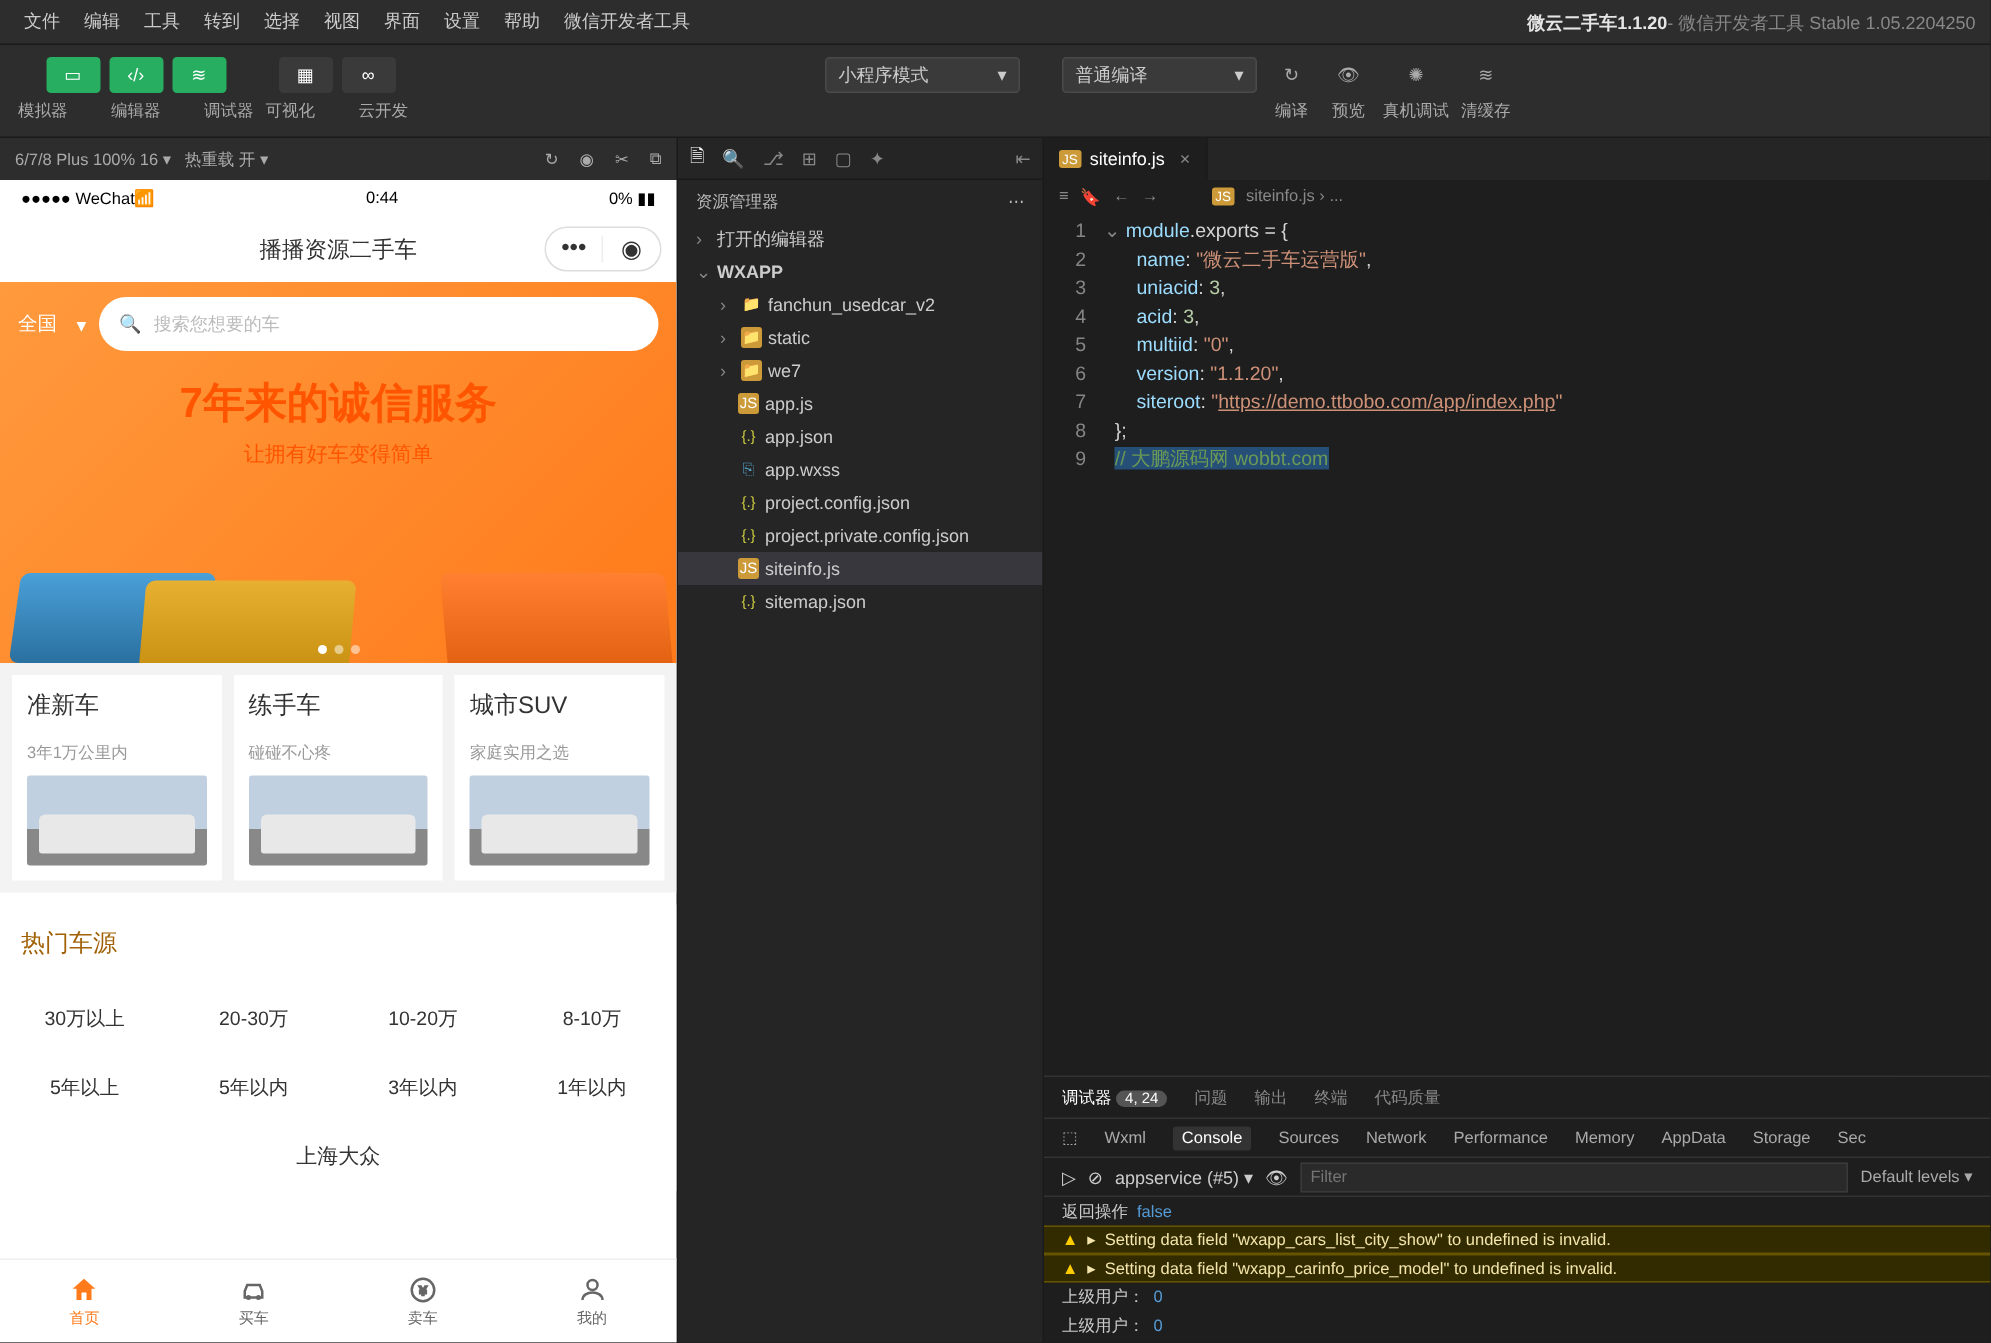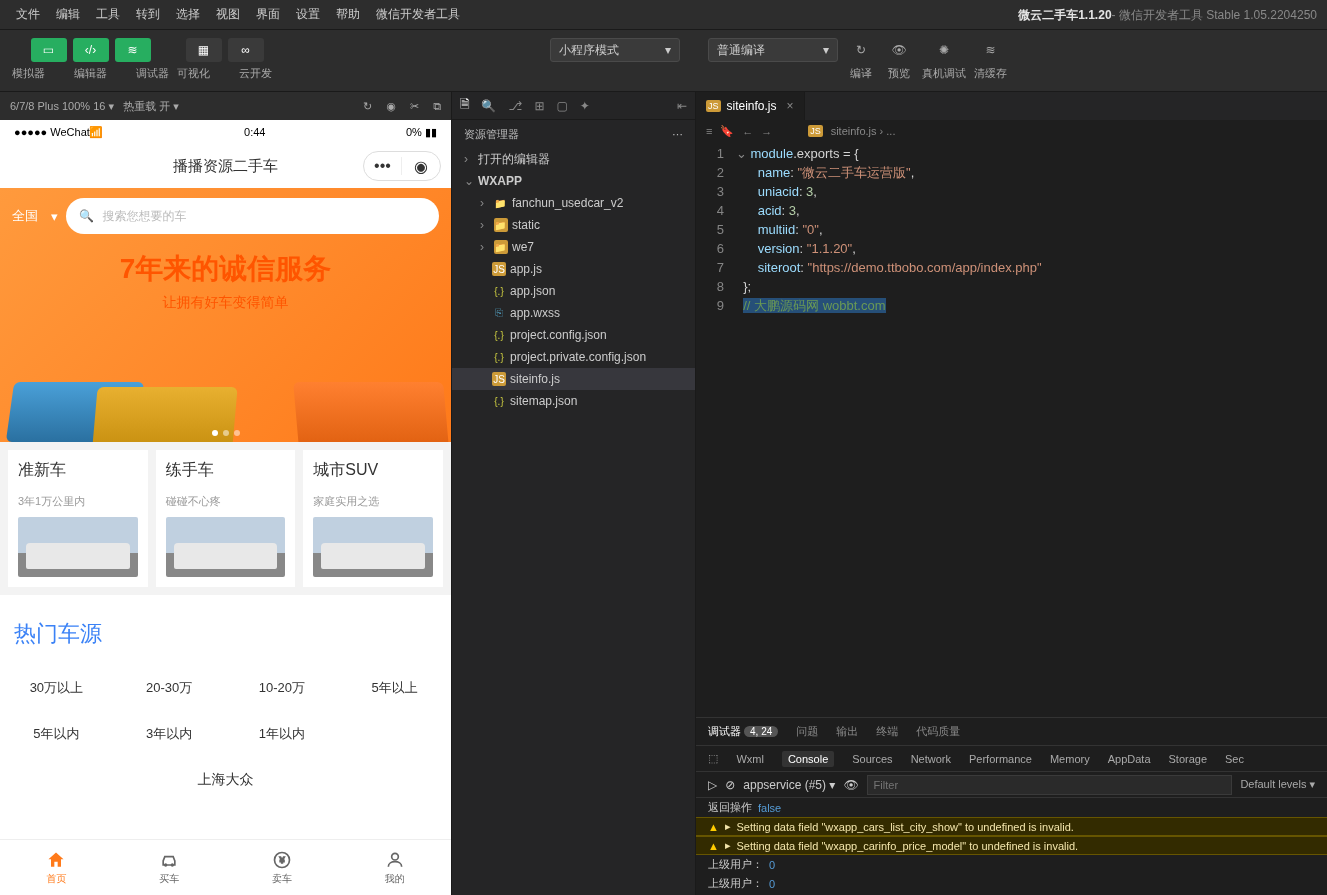--- a/index.html
+++ b/index.html
@@ -40,21 +40,21 @@
 .dots{position:absolute;bottom:6px;left:50%;transform:translateX(-50%);display:flex;gap:5px}
 .dots i{width:6px;height:6px;border-radius:50%;background:rgba(255,255,255,.5)}
 .dots i.on{background:#fff}
 .cards{display:flex;gap:8px;padding:8px;background:#f3f3f3}
 .card{flex:1;background:#fff;padding:10px}
 .card .t{font-size:16px;color:#333}
 .card .s{font-size:11px;color:#999;margin-top:13px}
 .card .img{margin-top:8px;height:60px;background:linear-gradient(#c0d0e0 60%,#888 60%);border-radius:2px;position:relative}
 .card .img::after{content:"";position:absolute;left:8px;right:8px;bottom:8px;height:26px;background:#e8e8e8;border-radius:4px 4px 2px 2px}
 .ssec{background:#fff;margin-top:8px}
-.shd{padding:16px 14px;font-size:22px;color:#3b82f6}
+.shd{padding:16px 14px;font-size:16px;color:#a16207}
 .sgrid{display:grid;grid-template-columns:repeat(4,1fr)}
 .sitem{padding:14px 0;text-align:center;font-size:13px;color:#333}
 .sbrand{padding:14px 0;text-align:center;font-size:14px;color:#333}
 .tabbar{position:absolute;bottom:0;left:0;right:0;height:56px;background:#fff;border-top:1px solid #eee;display:flex}
 .tbi{flex:1;display:flex;flex-direction:column;align-items:center;justify-content:center;gap:2px;font-size:10px;color:#666}
 .tbi.on{color:#ff7a1a}
 .tbi svg{width:20px;height:20px}
 .explorer{width:244px;background:#252526;border-right:1px solid #1a1a1a;display:flex;flex-direction:column}
 .exphdr{height:28px;display:flex;align-items:center;padding:0 8px;gap:12px;color:#888;border-bottom:1px solid #1a1a1a}
 .exptitle{height:28px;display:flex;align-items:center;justify-content:space-between;padding:0 12px;color:#bbb;font-size:11px}
@@ -228,20 +228,21 @@
             <div class="s">家庭实用之选</div>
             <div class="img"></div>
           </div>
       </div>
       <div class="ssec">
         <div class="shd">热门车源</div>
         <div class="sgrid">
           <div class="sitem">30万以上</div>
           <div class="sitem">20-30万</div>
           <div class="sitem">10-20万</div>
+          <div class="sitem">8-10万</div>
           <div class="sitem">5年以上</div>
           <div class="sitem">5年以内</div>
           <div class="sitem">3年以内</div>
           <div class="sitem">1年以内</div>
         </div>
         <div class="sbrand">上海大众</div>
       </div>
       <div class="tabbar">
         <div class="tbi on">
             <svg viewBox="0 0 24 24" fill="currentColor">
@@ -373,21 +374,21 @@
           <div>7</div>
           <div>8</div>
           <div>9</div>
         </div>
       <div class="codebody"><span style="color:#888">⌄ </span><span class="cp">module</span><span class="cd">.exports </span><span class="cd">= {</span>
       <span class="cp">name</span><span class="cd">: </span><span class="cs">"微云二手车运营版"</span><span class="cd">,</span>
       <span class="cp">uniacid</span><span class="cd">: </span><span class="cn">3</span><span class="cd">,</span>
       <span class="cp">acid</span><span class="cd">: </span><span class="cn">3</span><span class="cd">,</span>
       <span class="cp">multiid</span><span class="cd">: </span><span class="cs">"0"</span><span class="cd">,</span>
       <span class="cp">version</span><span class="cd">: </span><span class="cs">"1.1.20"</span><span class="cd">,</span>
-      <span class="cp">siteroot</span><span class="cd">: </span><span class="cs">"</span><span class="cs" style="">https://demo.ttbobo.com/app/index.php</span><span class="cs">"</span>
+      <span class="cp">siteroot</span><span class="cd">: </span><span class="cs">"</span><span class="cs" style="text-decoration:underline">https://demo.ttbobo.com/app/index.php</span><span class="cs">"</span>
   <span class="cd">};</span>
   <span class="cc comment-hl">// 大鹏源码网 wobbt.com</span></div>
       <div class="minimap"></div>
     </div>
 
     <div class="debug">
       <div class="dtabs">
         <span class="dt on"><span>调试器</span> <span class="badge">4, 24</span></span>
         <span class="dt">问题</span>
         <span class="dt">输出</span>

